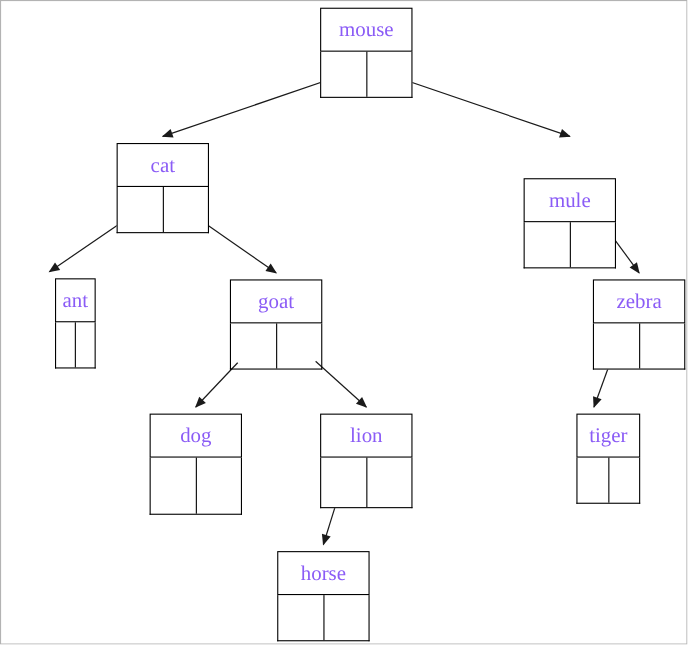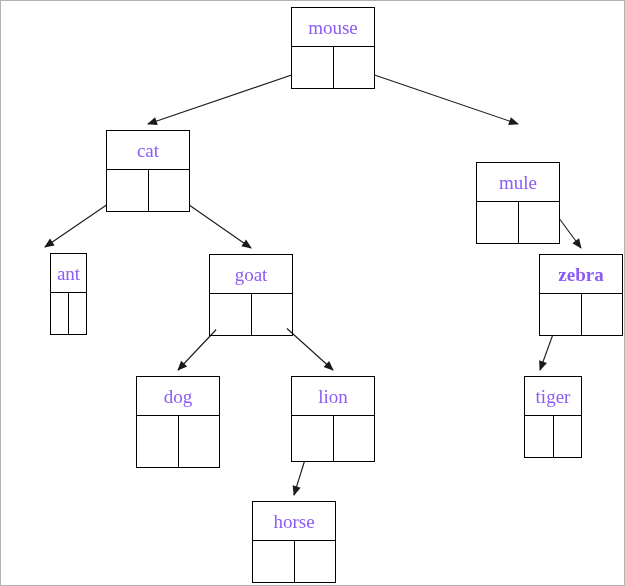--- a/index.html
+++ b/index.html
@@ -113,21 +113,21 @@
         </div>
       </div>
       <div class="tree-node" style="left: 208px; top: 253px; width: 84px; height: 82px; border-radius: 23px;">
         <div class="node-label" style="height: 40px;">goat</div>
         <div class="ptr-row">
           <div class="ptr-cell left"></div>
           <div class="ptr-cell right"></div>
         </div>
       </div>
       <div class="tree-node" style="left: 538px; top: 253px; width: 84px; height: 82px;">
-        <div class="node-label" style="height: 40px; font-weight: bold;">zebra</div>
+        <div class="node-label" style="height: 40px;">zebra</div>
         <div class="ptr-row">
           <div class="ptr-cell left"></div>
           <div class="ptr-cell right"></div>
         </div>
       </div>
       <div class="tree-node" style="left: 135px; top: 375px; width: 84px; height: 92px;">
         <div class="node-label" style="height: 40px;">dog</div>
         <div class="ptr-row">
           <div class="ptr-cell left"></div>
           <div class="ptr-cell right"></div>

